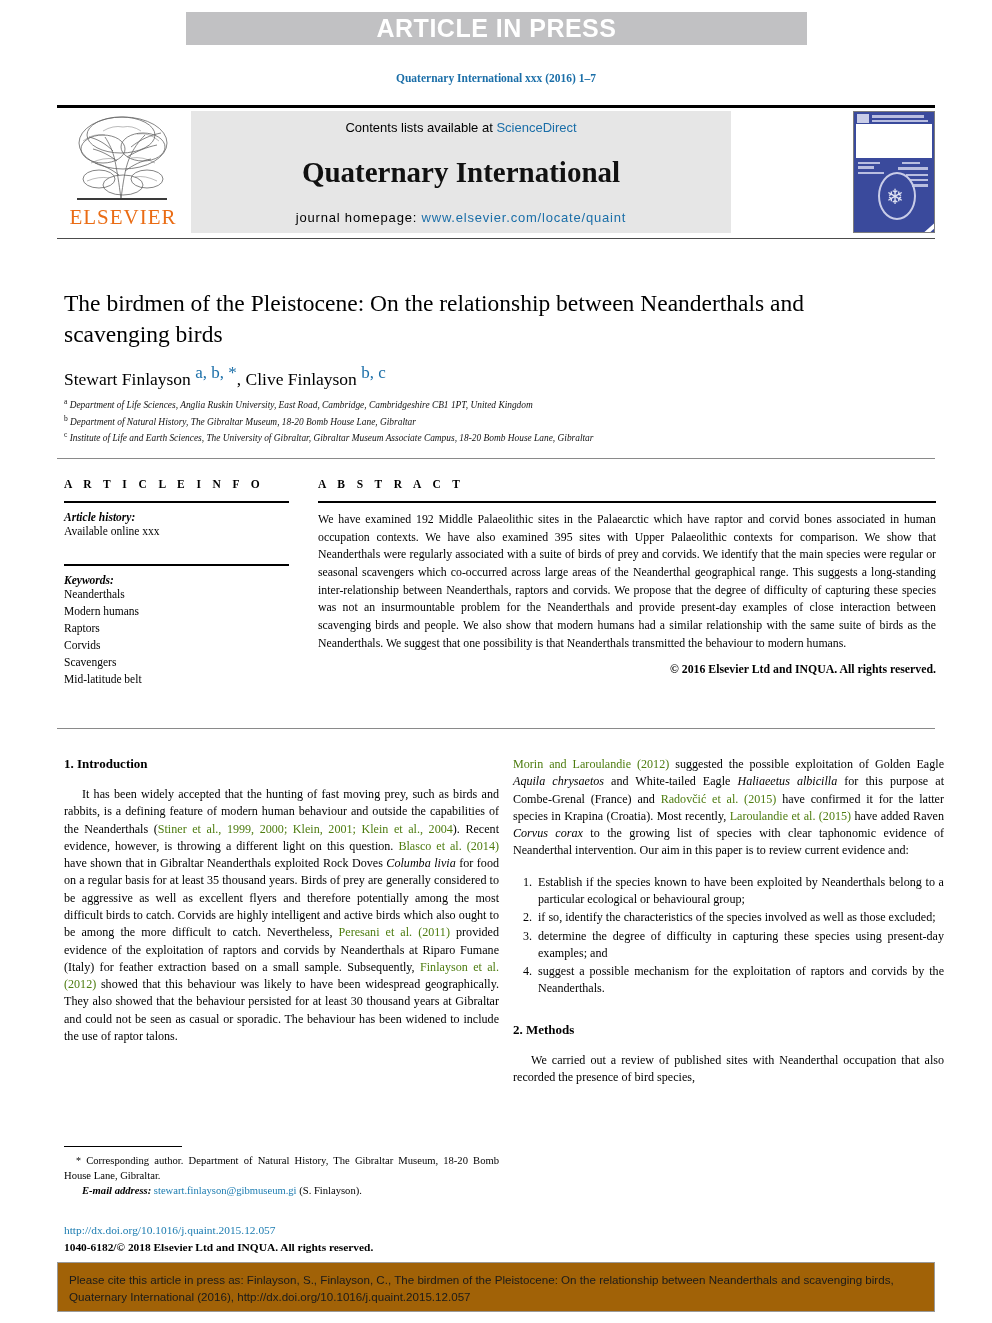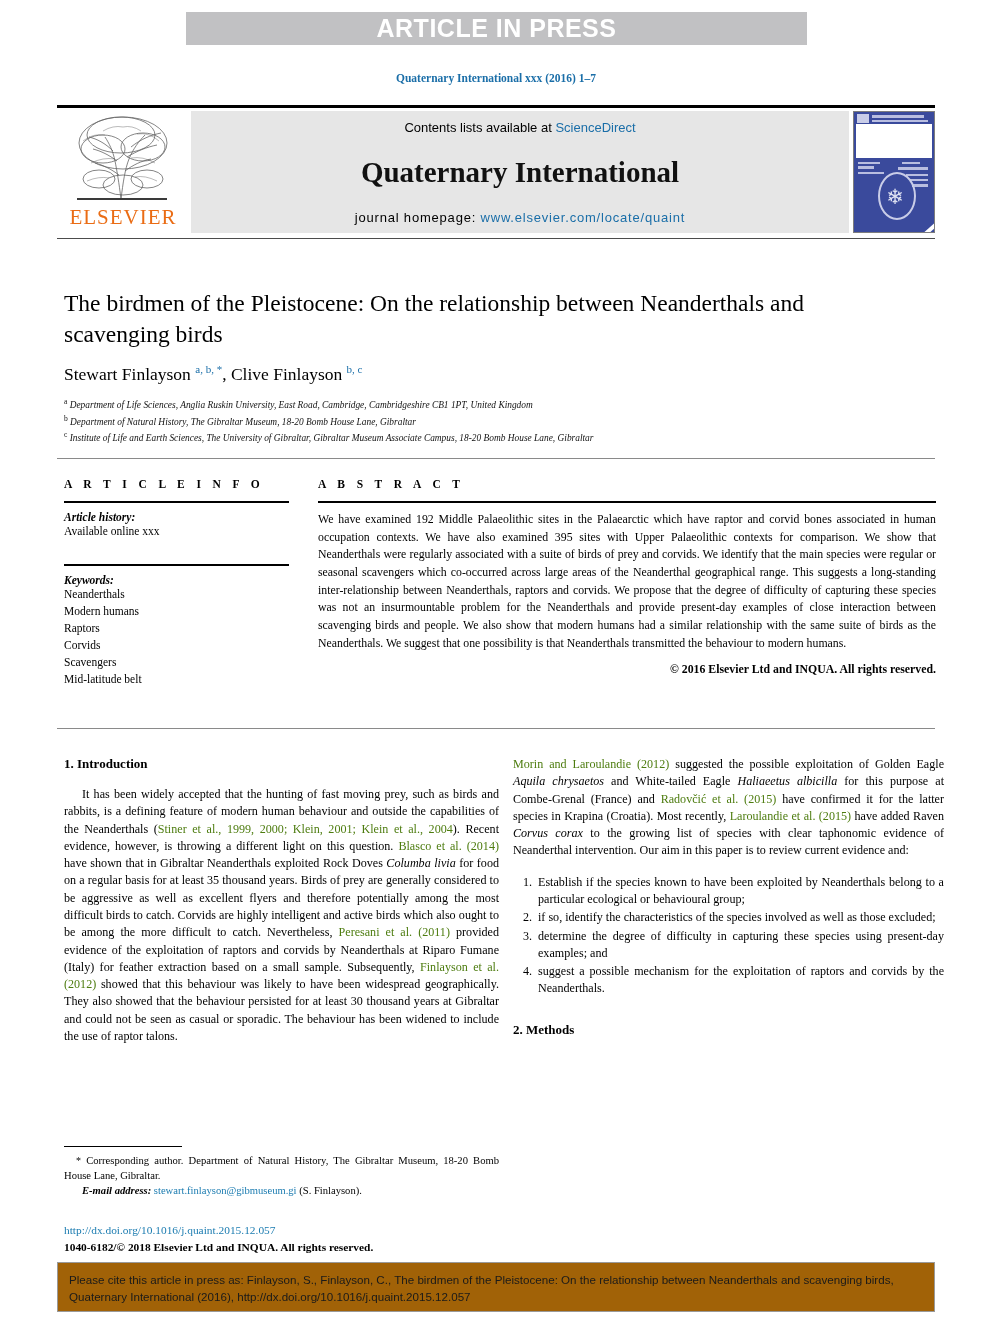--- a/index.html
+++ b/index.html
@@ -73,21 +73,21 @@
     width: 128px;
     text-align: center;
     font-family: "Liberation Serif", serif;
     font-size: 21px;
     letter-spacing: 1px;
     color: #ea6c14;
   }
   .contents-panel {
     position: absolute;
     left: 134px; top: 0;
-    width: 658px; height: 122px;
+    width: 540px; height: 122px;
     background: #e6e6e6;
     display: flex;
     flex-direction: column;
     align-items: center;
     justify-content: space-between;
     padding: 9px 0 8px 0;
     box-sizing: border-box;
   }
   .contents-line {
     font-family: "Liberation Sans", sans-serif;
@@ -158,21 +158,21 @@
     color: #000;
     margin: 0;
     font-weight: normal;
   }
   .authors {
     margin-top: 14px;
     font-family: "Liberation Serif", serif;
     font-size: 17.5px;
     color: #000;
   }
-  .aff-mark { color: #1a6ea8; font-size: 11px; vertical-align: super; }
+  .aff-mark { color: #1a6ea8; font-size: 17px; vertical-align: super; }
   .affils {
     position: absolute;
     left: 64px; top: 396px;
     width: 830px;
     font-family: "Liberation Serif", serif;
     font-style: italic;
     font-size: 9.4px;
     line-height: 1.55;
     color: #111;
   }
@@ -429,20 +429,21 @@
     <p class="body noindent"><span class="ref">Morin and Laroulandie (2012)</span><span> suggested the possible exploitation of Golden Eagle </span><span class="sp">Aquila chrysaetos</span><span> and White-tailed Eagle </span><span class="sp">Haliaeetus albicilla</span><span> for this purpose at Combe-Grenal (France) and </span><span class="ref">Radovčić et al. (2015)</span><span> have confirmed it for the latter species in Krapina (Croatia). Most recently, </span><span class="ref">Laroulandie et al. (2015)</span><span> have added Raven </span><span class="sp">Corvus corax</span><span> to the growing list of species with clear taphonomic evidence of Neanderthal intervention. Our aim in this paper is to review current evidence and:</span></p>
 
     <ol class="aims">
       <li>Establish if the species known to have been exploited by Neanderthals belong to a particular ecological or behavioural group;</li>
       <li>if so, identify the characteristics of the species involved as well as those excluded;</li>
       <li>determine the degree of difficulty in capturing these species using present-day examples; and</li>
       <li>suggest a possible mechanism for the exploitation of raptors and corvids by the Neanderthals.</li>
     </ol>
 
     <h2 class="sect2">2. Methods</h2>
+    <p class="body">We carried out a review of published sites with Neanderthal occupation that also recorded the presence of bird species,</p>
   </div>
 
   <div class="footnote">
     <div class="fn-rule"></div>
     <p class="fn-line" style="text-indent:12px;"><span class="fn-star">*</span><span> Corresponding author. Department of Natural History, The Gibraltar Museum, 18-20 Bomb House Lane, Gibraltar.</span></p>
     <p class="fn-line" style="text-indent:18px;"><span class="fn-em">E-mail address:</span> <span class="mail-link">stewart.finlayson@gibmuseum.gi</span><span> (S. Finlayson).</span></p>
   </div>
 
   <div class="doi-block">
     <div class="doi-line">http://dx.doi.org/10.1016/j.quaint.2015.12.057</div>

